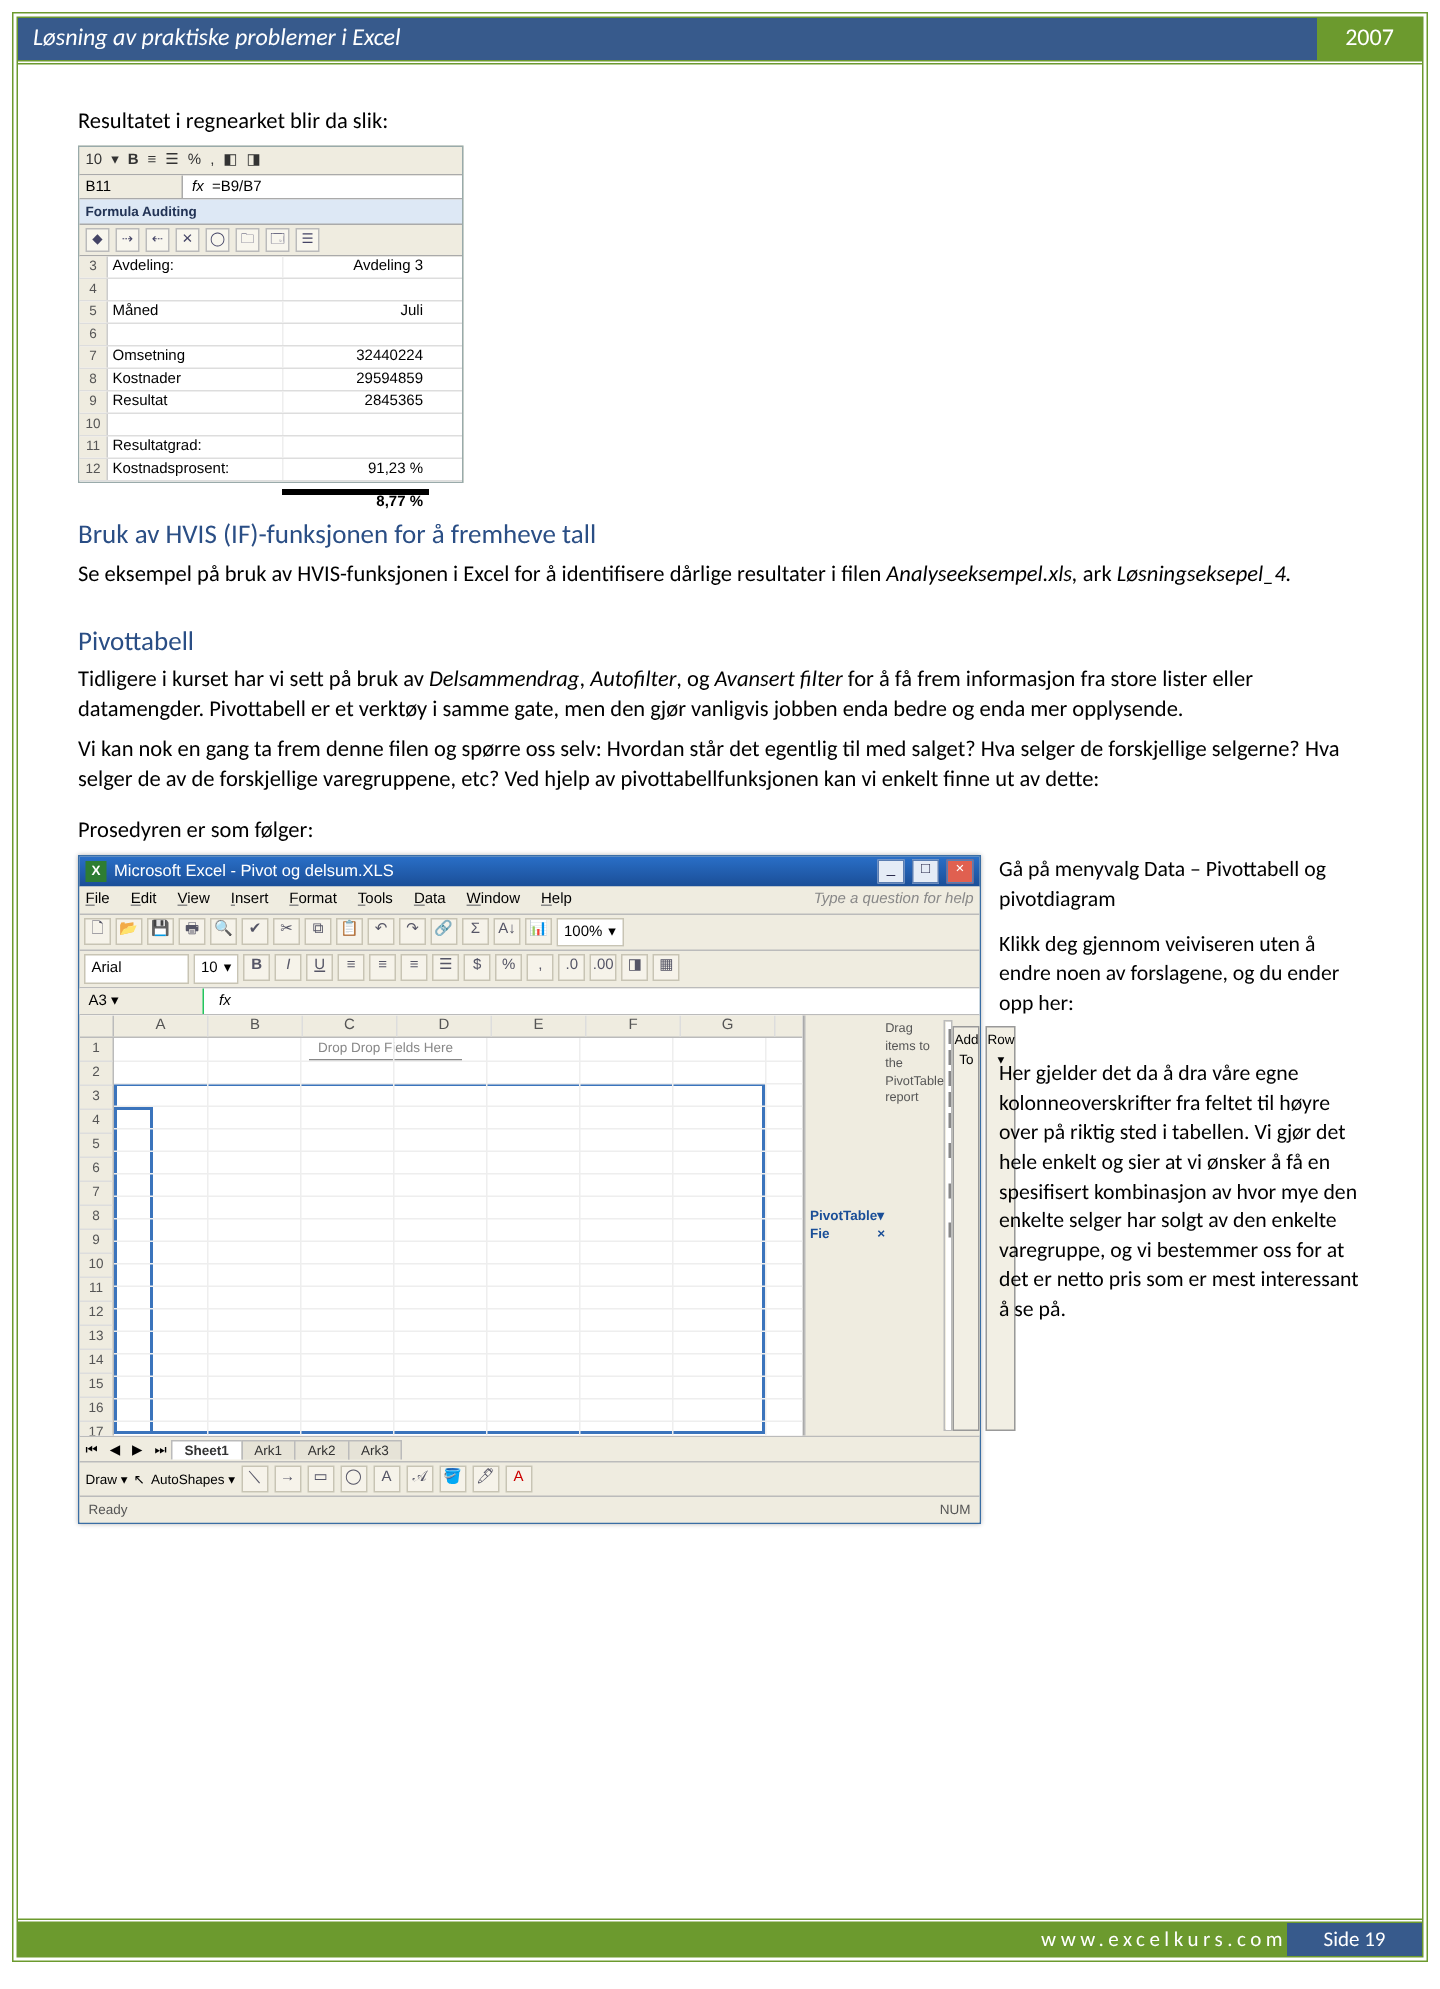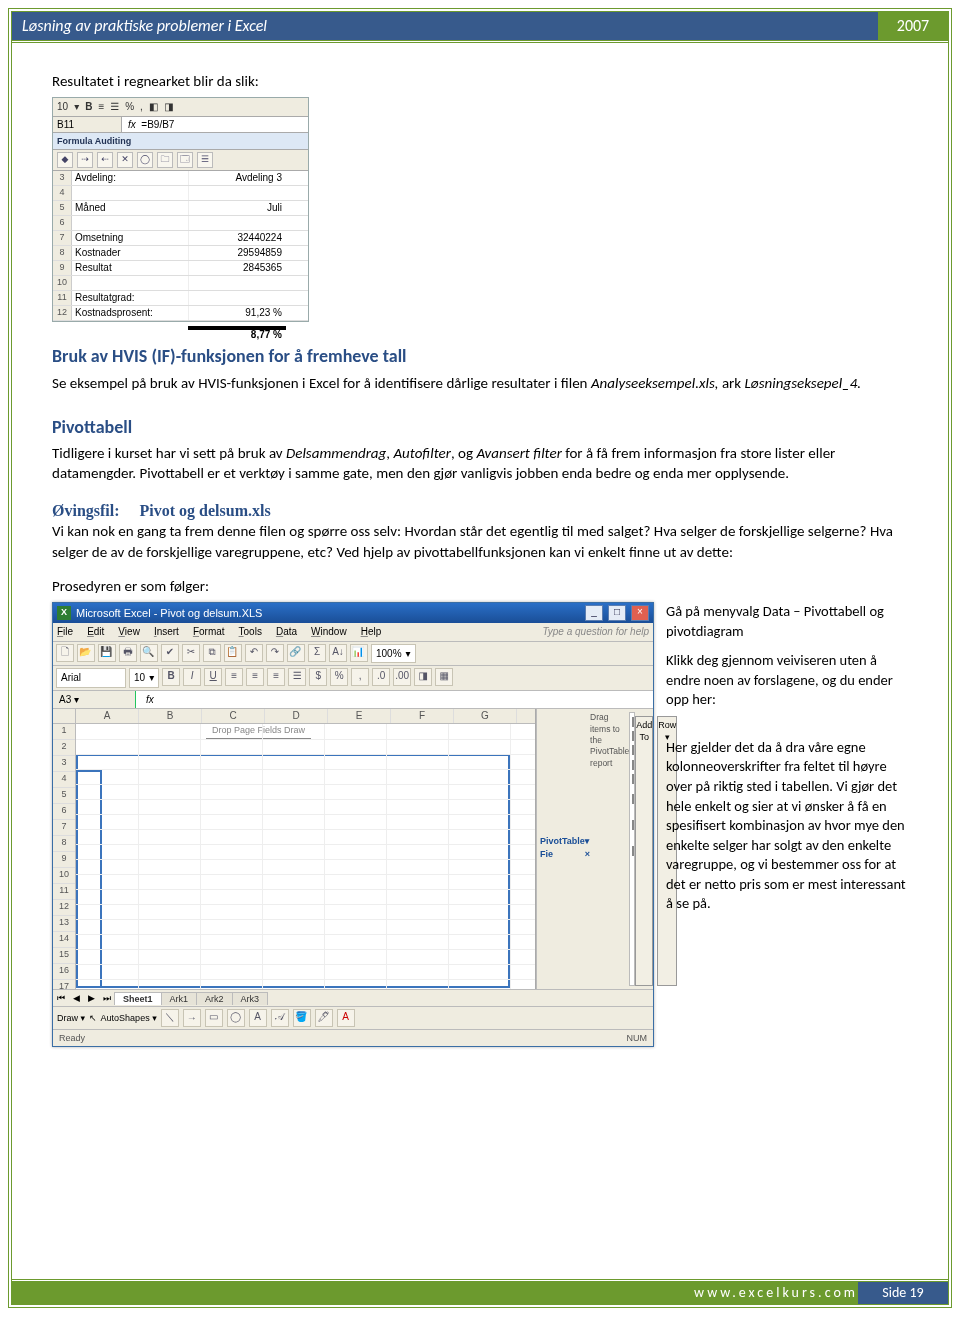--- a/index.html
+++ b/index.html
@@ -39,21 +39,21 @@
   }
   .content {
     padding: 28px 40px 60px 40px;
     font-size: 15px;
     line-height: 1.35;
   }
   .content p { margin: 0 0 6px 0; }
   .italic { font-style: italic; }
   .h2 {
     color: #2a4e85;
-    font-weight: bold;
+    font-weight: normal;
     font-size: 18px;
     margin: 22px 0 4px;
   }
   .oving {
     font-family: "Comic Sans MS", cursive;
     font-weight: bold;
     color: #2a4e85;
     font-size: 16px;
     margin-top: 16px;
   }
@@ -518,23 +518,20 @@
     <p>
       <span>Se eksempel på bruk av HVIS-funksjonen i Excel for å identifisere dårlige resultater i filen</span>
       <span class="italic">Analyseeksempel.xls, </span><span>ark </span><span class="italic">Løsningseksepel_4.</span>
     </p>
 
     <div class="h2">Pivottabell</div>
     <p>
       <span>Tidligere i kurset har vi sett på bruk av </span><span class="italic">Delsammendrag</span><span>, </span><span class="italic">Autofilter</span><span>, og </span><span class="italic">Avansert filter</span><span> for å få frem informasjon fra store lister eller datamengder. Pivottabell er et verktøy i samme gate, men den gjør vanligvis jobben enda bedre og enda mer opplysende.</span>
     </p>
 
-    <div class="oving">
-      <span>Øvingsfil:</span>&nbsp;&nbsp;&nbsp;&nbsp;&nbsp;<span>Pivot og delsum.xls</span>
-    </div>
     <p>Vi kan nok en gang ta frem denne filen og spørre oss selv: Hvordan står det egentlig til med salget? Hva selger de forskjellige selgerne? Hva selger de av de forskjellige varegruppene, etc? Ved hjelp av pivottabellfunksjonen kan vi enkelt finne ut av dette:</p>
     <p style="margin-top:14px;">Prosedyren er som følger:</p>
 
     <div class="two-col">
 
       <div class="excel-big">
         <div class="eb-titlebar">
           <span style="background:#2e7d32;color:#fff;width:14px;height:14px;font-size:9px;text-align:center;font-weight:bold;">X</span>
           <span>Microsoft Excel - Pivot og delsum.XLS</span>
           <span class="spacer"></span>
@@ -623,21 +620,21 @@
                   <div class="eb-rh">10</div>
                   <div class="eb-rh">11</div>
                   <div class="eb-rh">12</div>
                   <div class="eb-rh">13</div>
                   <div class="eb-rh">14</div>
                   <div class="eb-rh">15</div>
                   <div class="eb-rh">16</div>
                   <div class="eb-rh">17</div>
                 </div>
               <div class="eb-grid" id="eb-grid">
-                <div class="pivot-page">Drop Page Fields Draw</div>
+                <div class="pivot-page">Drop Drop Fields Here</div>
                 <div class="pivot-col">Drop Column Fields Here</div>
                 <div class="pivot-row">Drop Row Fields Here</div>
                 <div class="pivot-data">Drop Data Items Here</div>
                 <div class="pivot-shell" style="left:0;top:30px;width:430px;height:230px;"></div>
                 <div class="pivot-shell" style="left:0;top:46px;width:22px;height:214px;border-right:2px solid #3b74bc;"></div>
               <div class="eb-gridline-h" style="top: 15px;"></div>
                   <div class="eb-gridline-h" style="top: 30px;"></div>
                   <div class="eb-gridline-h" style="top: 45px;"></div>
                   <div class="eb-gridline-h" style="top: 60px;"></div>
                   <div class="eb-gridline-h" style="top: 75px;"></div>

